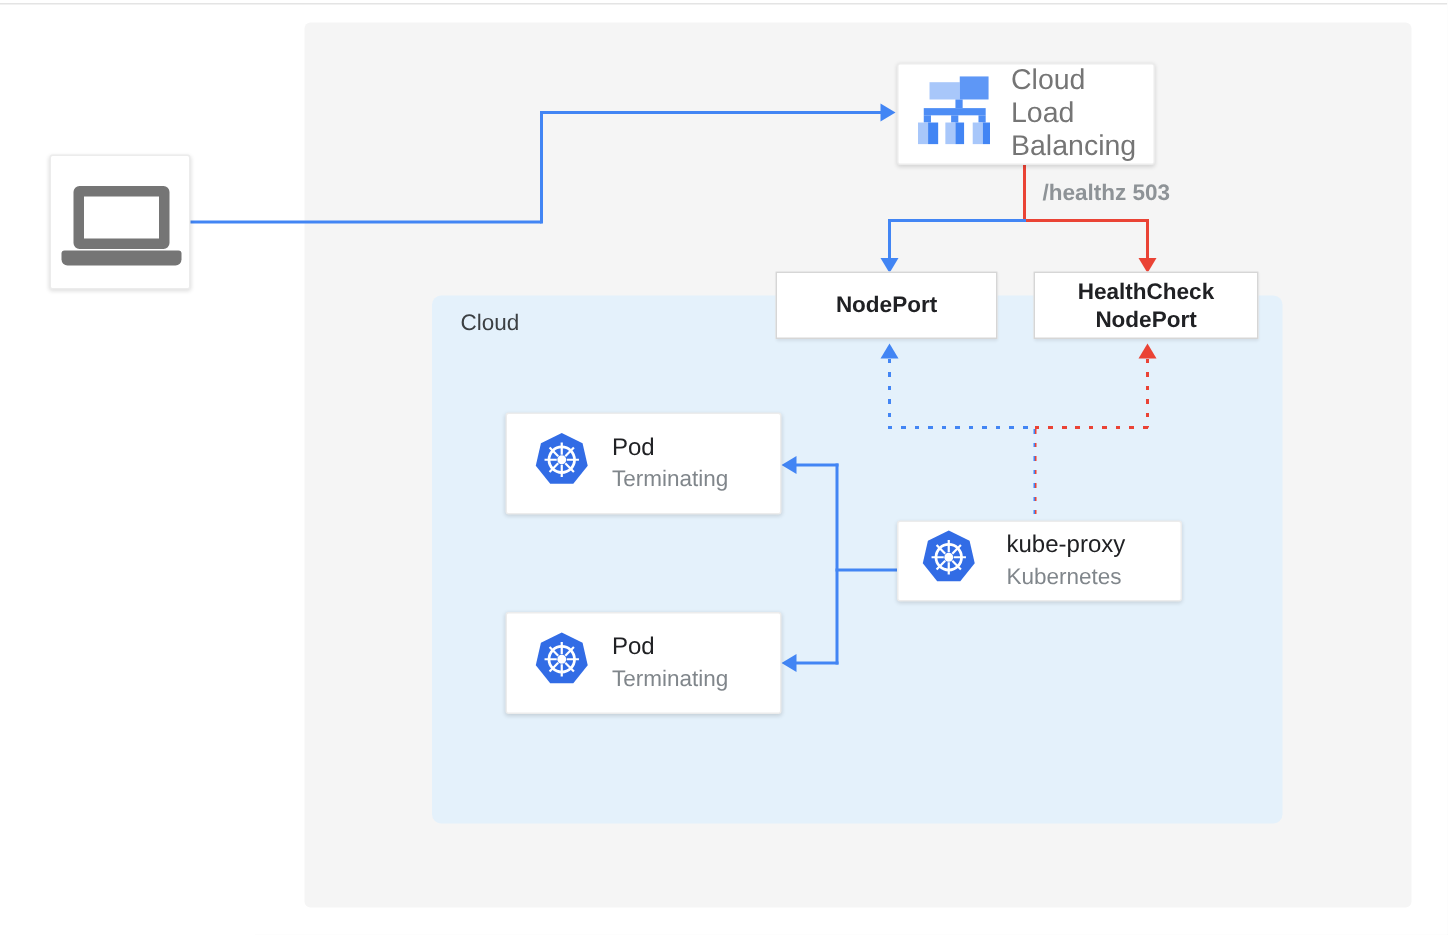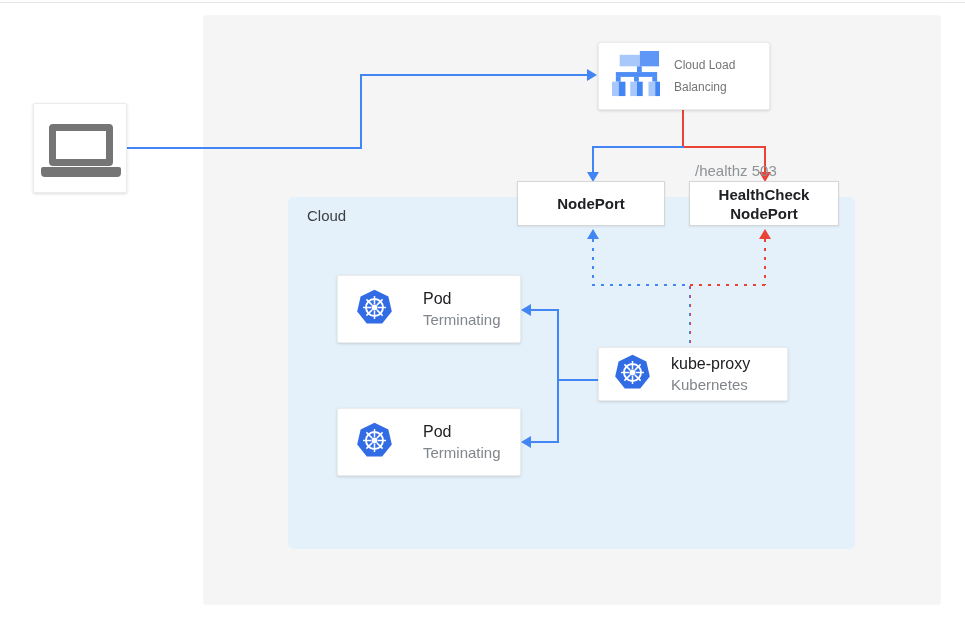--- a/index.html
+++ b/index.html
@@ -16,40 +16,40 @@
   .card {
     position:absolute; background:#fff; border:1px solid #ECECEC; border-radius:2px;
     box-shadow:0 1px 3px rgba(0,0,0,0.14); z-index:3;
     display:flex; align-items:center;
   }
   .laptop-card { left:33px; top:103px; width:94px; height:90px; }
   .laptop-screen { position:absolute; left:15px; top:20px; width:64px; height:42px; border:7px solid #757575; border-radius:4px; }
   .laptop-base { position:absolute; left:7px; top:63px; width:80px; height:10px; background:#757575; border-radius:2px 2px 4px 4px; }
 
   .clb-card { left:598px; top:42px; width:172px; height:68px; padding-left:13px; }
-  .clb-text { margin-left:14px; font-size:12px; line-height:22px; color:#757575; width:92px; }
+  .clb-text { margin-left:14px; font-size:19px; line-height:22px; color:#757575; width:92px; }
 
   .port-box {
     position:absolute; width:150px; height:45px; background:#fff; border:1px solid #D6D6D6;
     box-shadow:0 1px 2px rgba(0,0,0,0.08); z-index:3;
     display:flex; align-items:center; justify-content:center; text-align:center;
     font-weight:bold; font-size:15px; line-height:19px; color:#202124;
   }
   .nodeport-box { left:517px; top:181px; width:148px; }
   .healthcheck-box { left:689px; top:181px; padding:0 6px; }
 
   .pod-card { left:337px; width:184px; height:68px; padding-left:18px; }
   .pod-card-1 { top:275px; }
   .pod-card-2 { top:408px; }
   .kubeproxy-card { left:598px; top:347px; width:190px; height:54px; padding-left:15px; }
-  .k8s-text { margin-left:30px; }
+  .k8s-text { margin-left:15px; }
   .k8s-title { font-size:16px; color:#202124; margin-bottom:3px; }
   .k8s-sub { font-size:15px; color:#80868B; }
 
-  .healthz-label { position:absolute; left:695px; top:120px; font-size:15px; font-weight:normal; color:#8E9397; z-index:3;margin-top:42px; }
+  .healthz-label { position:absolute; left:695px; top:120px; font-size:15px; font-weight:bold; color:#8E9397; z-index:3; }
 
   .line { position:absolute; z-index:2; }
   .blue { background:#4285F4; }
   .red  { background:#EA4335; }
   .h { height:2px; } .v { width:2px; }
 
   .dot-h-blue { height:2px; background:repeating-linear-gradient(to right,#4285F4 0 3px,transparent 3px 9px); }
   .dot-h-red  { height:2px; background:repeating-linear-gradient(to right,#EA4335 0 3px,transparent 3px 9px); }
   .dot-v-blue { width:2px; background:repeating-linear-gradient(to bottom,#4285F4 0 3px,transparent 3px 9px); }
   .dot-v-red  { width:2px; background:repeating-linear-gradient(to bottom,#EA4335 0 3px,transparent 3px 9px); }

